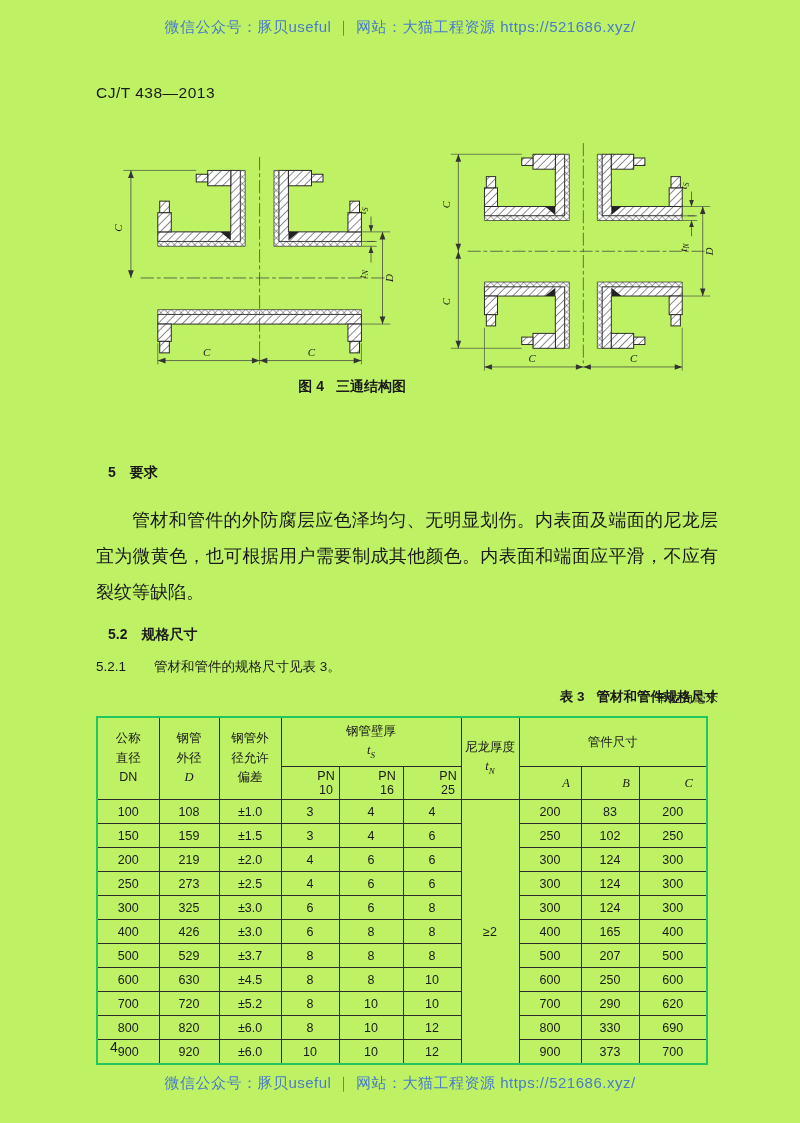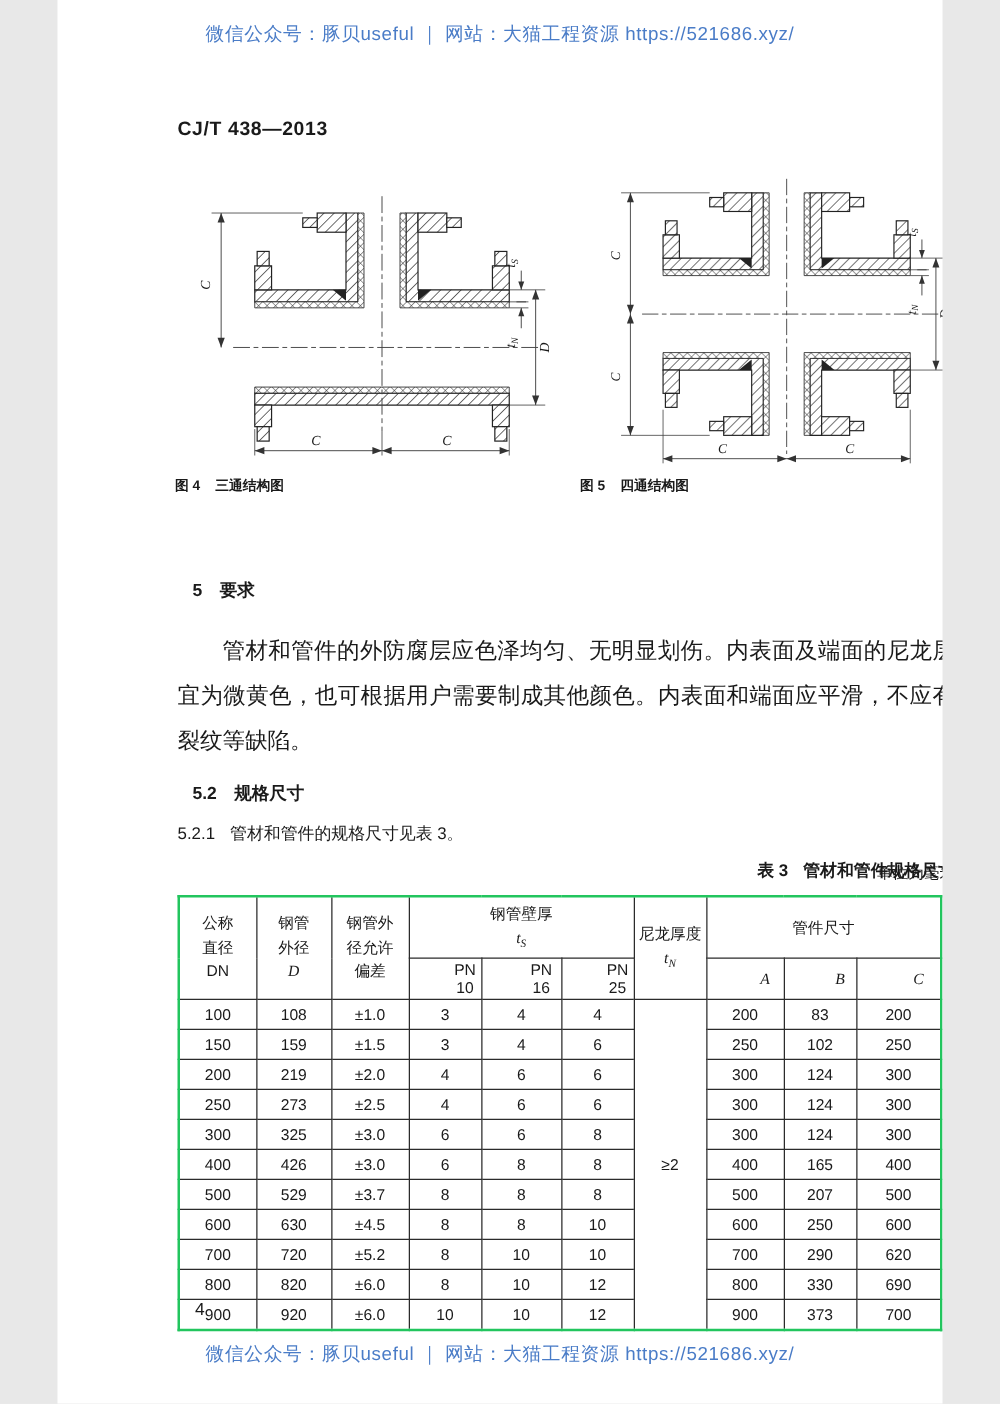--- a/index.html
+++ b/index.html
@@ -1,38 +1,38 @@
 <!DOCTYPE html>
 <html><head>
 <meta charset="utf-8">
 <style>
   html,body { margin:0; padding:0; background:#e8e8e8; }
   .page {
-    position:relative; width:708px; height:1123px; margin:0 auto;
-    background:#ffffff; overflow:hidden;
+    position:relative; width:800px; height:1123px; margin:0 auto;
+    background:#bef264; overflow:hidden;
     font-family:"Liberation Sans", sans-serif; color:#1a1a1a;
   }
   .watermark {
     position:absolute; left:0; width:100%; text-align:center;
     font-size:15px; letter-spacing:0.5px; color:#4a7cc7;
   }
   .wm-top { top:18px; }
   .wm-bottom { top:1074px; }
   .doc-number {
-    position:absolute; left:96px; top:95px;
-    font-weight:bold; font-size:15.5px; letter-spacing:0.5px;
+    position:absolute; left:96px; top:84px;
+    font-weight:normal; font-size:15.5px; letter-spacing:0.5px;
   }
   .figures {
     position:absolute; left:94px; top:130px; width:636px;
     display:flex; justify-content:space-between;
   }
   .figure { position:relative; width:312px; height:266px; }
   .fig-caption {
-    position:absolute; left:0; right:0; bottom:0; text-align:left;
-    font-weight:bold; font-size:11px; white-space:nowrap;
+    position:absolute; left:0; right:0; bottom:0; text-align:right;
+    font-weight:bold; font-size:14px; white-space:nowrap;
   }
   .fig-caption .cap-label { margin-right:12px; }
   svg.drawing { display:block; margin:0 auto; }
 
   
   .steel  { stroke:#222; stroke-width:1; }
   .nylonp { stroke:#222; stroke-width:0.7; }
   .cl  { stroke:#444; stroke-width:0.8; fill:none; stroke-dasharray:14 3 4 3; }
   .dim { stroke:#444; stroke-width:0.8; fill:none; }
   .ext { stroke:#444; stroke-width:0.7; fill:none; }
@@ -44,21 +44,21 @@
   }
   .dlabel .dsub { font-size:8px; }
 
   .content { position:absolute; left:96px; top:452px; width:622px; font-size:13.5px; }
   .sec { margin:12px; font-size:14px; font-weight:bold; }
   .sec .sec-num { margin-right:14px; }
   .sec-5   { margin-bottom:20px; }
   .sec-51  { margin-bottom:14px; }
   .sec-52  { margin-bottom:14px; }
   .clause  { margin:0 0 12px; font-size:13.5px; }
-  .clause .sec-num { margin-right:12px;text-align:right; }
+  .clause .sec-num { margin-right:28px;text-align:right; }
   .para {
     margin:0 0 16px; text-indent:2em; line-height:2.0;
     text-align:justify; font-size:18px;
   }
   .table-head-row { position:relative; margin:0 0 8px; height:20px; }
   .table-title {
     text-align:right; font-weight:bold; font-size:13.5px;
   }
   .table-title .t-label { margin-right:12px; }
   .unit-note { position:absolute; right:0; top:2px; font-size:12.5px;text-align:center; }
@@ -246,23 +246,20 @@
 
           <path class="ext" d="M276,92 H292 M276,97 H292"></path>
           <path class="dim" d="M286,66 V82 M286,97 V114"></path>
           <polygon class="arr" points="286,82 283.5,75 288.5,75"></polygon>
           <polygon class="arr" points="286,97 283.5,104 288.5,104"></polygon>
           <line class="dim" x1="282" y1="92" x2="290" y2="92"></line>
           <text class="dlabel" x="281" y="60" text-anchor="middle" transform="rotate(-90 281 60)"><tspan>t</tspan><tspan class="dsub" dy="2">S</tspan></text>
           <text class="dlabel" x="281" y="126" text-anchor="middle" transform="rotate(-90 281 126)"><tspan>t</tspan><tspan class="dsub" dy="2">N</tspan></text>
         </g>
       </svg>
-      <div class="fig-caption">
-        <span class="cap-label">图 5</span><span>四通结构图</span>
-      </div>
     </div>
   </div>
 
   <div class="content">
     <p class="sec sec-5">
       <span class="sec-num">5</span><span>要求</span>
     </p>
     <p class="para">管材和管件的外防腐层应色泽均匀、无明显划伤。内表面及端面的尼龙层宜为微黄色，也可根据用户需要制成其他颜色。内表面和端面应平滑，不应有裂纹等缺陷。</p>
     <p class="sec sec-52">
       <span class="sec-num">5.2</span><span>规格尺寸</span>

